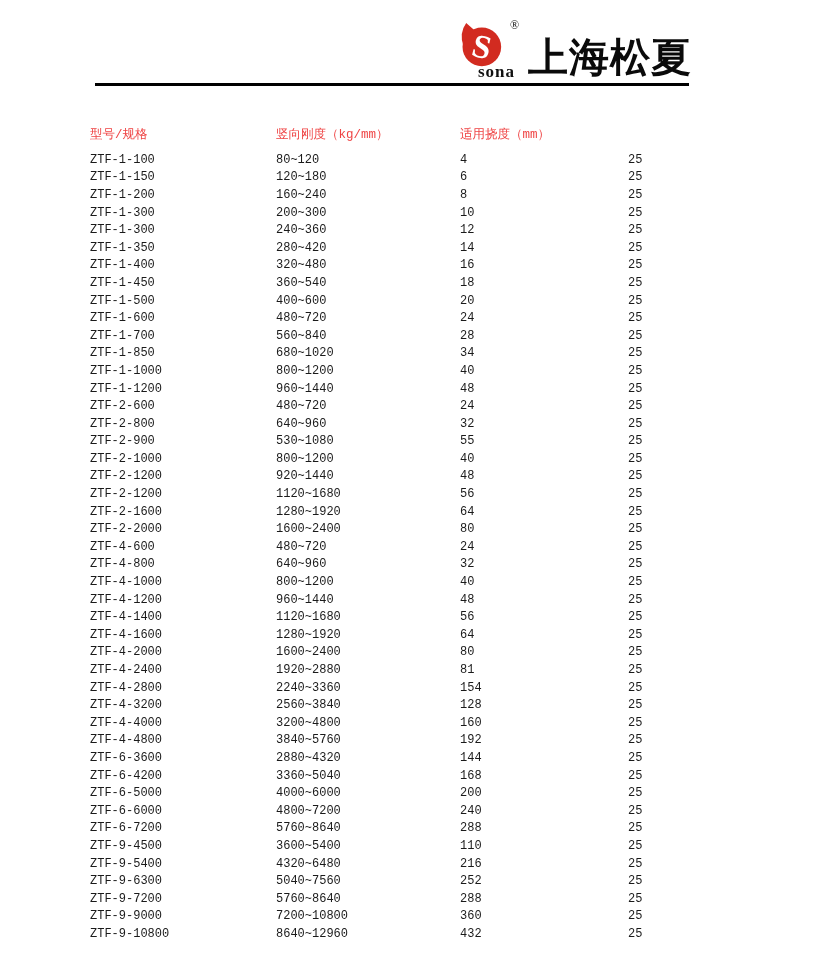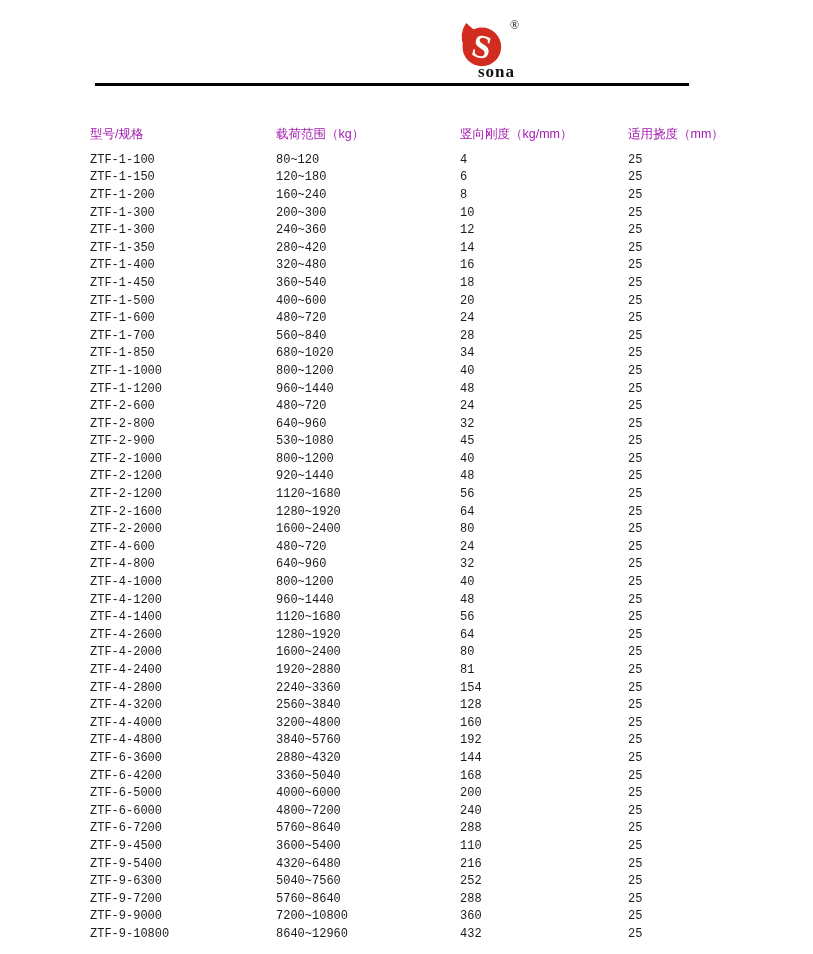--- a/index.html
+++ b/index.html
@@ -107,28 +107,28 @@
 <div class="page">
 
   <div class="logo-block">
     <svg class="logo-icon" viewBox="0 0 60 50" xmlns="http://www.w3.org/2000/svg">
       <circle cx="32" cy="27" r="21" fill="#d22b20"></circle>
       <path d="M15,1 Q7,12 12,26 Q14,15 24,9 Z" fill="#d22b20"></path>
       <text x="32" y="39" font-size="36" font-weight="bold" fill="#ffffff" text-anchor="middle" font-family="Liberation Serif, serif" transform="rotate(14 32 27)">S</text>
     </svg>
     <div class="brand-name">sona</div>
     <div class="registered-mark">®</div>
+    <div class="company-name">上海松夏</div>
   </div>
 
   <div class="header-divider"></div>
 
   <div class="spec-table">
-    <div class="thead" style="color: #a21caf;">
+    <div class="thead" style="color: #ef4444; font-family: Liberation Mono, monospace;">
         <div class="hcell">型号/规格</div>
-        <div class="hcell">载荷范围（kg）</div>
         <div class="hcell">竖向刚度（kg/mm）</div>
         <div class="hcell">适用挠度（mm）</div>
       </div>
     <div class="tbody">
         <div class="trow">
           <div class="cell">ZTF-1-100</div>
           <div class="cell">80~120</div>
           <div class="cell">4</div>
           <div class="cell">25</div>
         </div>
@@ -218,21 +218,21 @@
         </div>
         <div class="trow">
           <div class="cell">ZTF-2-800</div>
           <div class="cell">640~960</div>
           <div class="cell">32</div>
           <div class="cell">25</div>
         </div>
         <div class="trow">
           <div class="cell">ZTF-2-900</div>
           <div class="cell">530~1080</div>
-          <div class="cell">45</div>
+          <div class="cell">55</div>
           <div class="cell">25</div>
         </div>
         <div class="trow">
           <div class="cell">ZTF-2-1000</div>
           <div class="cell">800~1200</div>
           <div class="cell">40</div>
           <div class="cell">25</div>
         </div>
         <div class="trow">
           <div class="cell">ZTF-2-1200</div>
@@ -282,21 +282,21 @@
           <div class="cell">48</div>
           <div class="cell">25</div>
         </div>
         <div class="trow">
           <div class="cell">ZTF-4-1400</div>
           <div class="cell">1120~1680</div>
           <div class="cell">56</div>
           <div class="cell">25</div>
         </div>
         <div class="trow">
-          <div class="cell">ZTF-4-2600</div>
+          <div class="cell">ZTF-4-1600</div>
           <div class="cell">1280~1920</div>
           <div class="cell">64</div>
           <div class="cell">25</div>
         </div>
         <div class="trow">
           <div class="cell">ZTF-4-2000</div>
           <div class="cell">1600~2400</div>
           <div class="cell">80</div>
           <div class="cell">25</div>
         </div>

